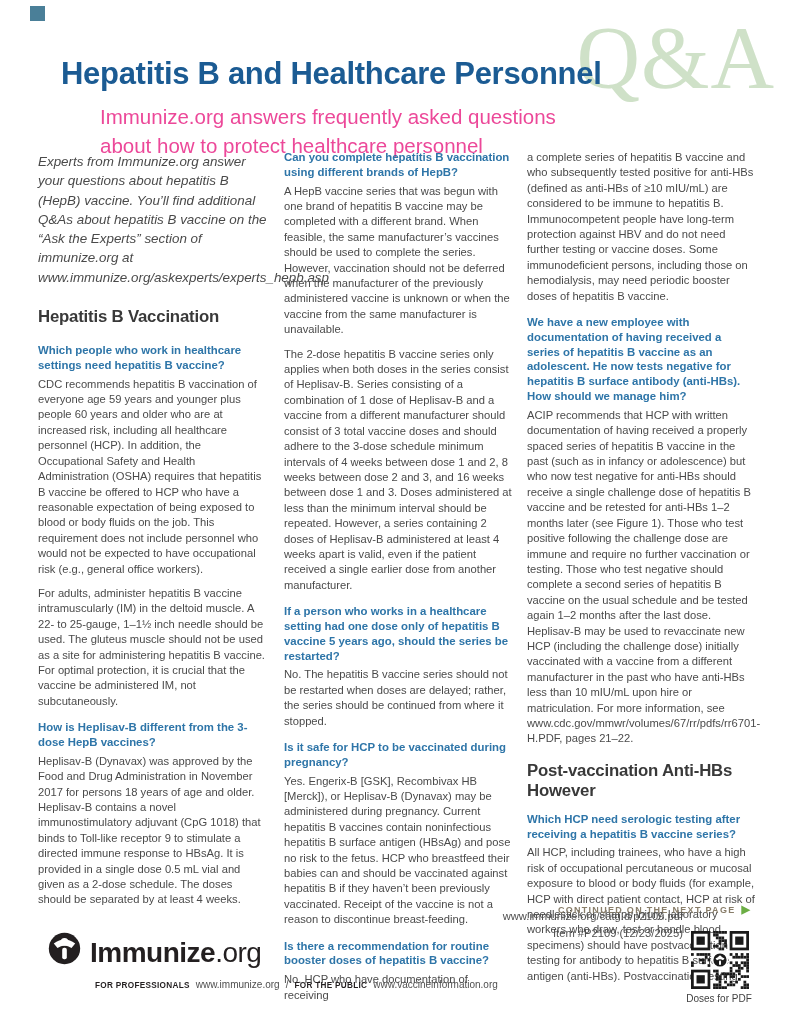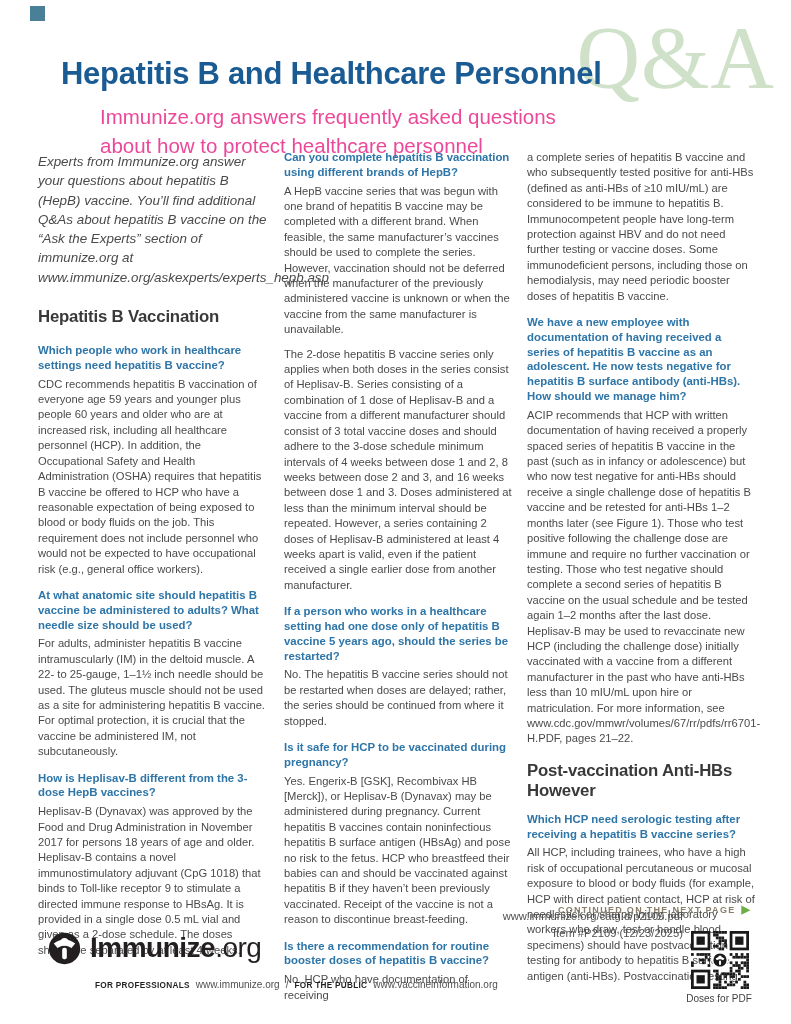--- a/index.html
+++ b/index.html
@@ -38,21 +38,21 @@
   .blk-a{
     font-size:11.2px;line-height:15.4px;color:#4a4a4a;margin:0 0 9px;
   }
   .col > :first-child{margin-top:0;}
   .continued{
     position:absolute;top:903px;right:41px;
     font-size:9px;font-weight:700;letter-spacing:1.3px;color:#887d69;
     display:flex;align-items:center;gap:6px;
   }
   .continued .arrow{color:#6cae45;font-size:11px;letter-spacing:0;}
-  .logo-row{position:absolute;left:48px;top:932px;display:flex;align-items:flex-start;gap:9px;}
+  .logo-row{position:absolute;left:48px;top:932px;display:flex;align-items:flex-end;gap:9px;}
   .logo-text{font-size:28px;color:#231f20;letter-spacing:-0.5px;}
   .logo-text .main{font-weight:700;}
   .logo-text .suffix{font-weight:400;}
   .tagline{
     position:absolute;left:95px;top:979px;font-size:10px;color:#4f4f4f;
     display:flex;align-items:baseline;gap:6px;white-space:nowrap;
   }
   .tagline .lbl{font-size:8.2px;font-weight:700;color:#231f20;letter-spacing:0.3px;}
   .tagline .sep{color:#4f4f4f;}
   .right-info{
@@ -72,21 +72,20 @@
 
 <div class="watermark">Q&amp;A</div>
 <h1 class="page-title" style="margin:12px;">Hepatitis B and Healthcare Personnel</h1>
 <div class="subtitle">Immunize.org answers frequently asked questions about how to protect healthcare personnel</div>
 
 <div class="col col1">
     <p class="blk-intro">Experts from Immunize.org answer your questions about hepatitis B (HepB) vaccine. You’ll find additional Q&amp;As about hepatitis B vaccine on the “Ask the Experts” section of immunize.org at www.immunize.org/askexperts/experts_hepb.asp</p>
     <h2 class="blk-section" style="margin-top: 14px; margin-bottom: 16px;">Hepatitis B Vaccination</h2>
     <p class="blk-q">Which people who work in healthcare settings need hepatitis B vaccine?</p>
     <p class="blk-a">CDC recommends hepatitis B vaccination of everyone age 59 years and younger plus people 60 years and older who are at increased risk, including all healthcare personnel (HCP). In addition, the Occupational Safety and Health Administration (OSHA) requires that hepatitis B vaccine be offered to HCP who have a reasonable expectation of being exposed to blood or body fluids on the job. This requirement does not include personnel who would not be expected to have occupational risk (e.g., general office workers).</p>
-    <p class="blk-q">At what anatomic site should hepatitis B vaccine be administered to adults? What needle size should be used?</p>
     <p class="blk-a">For adults, administer hepatitis B vaccine intramuscularly (IM) in the deltoid muscle. A 22- to 25-gauge, 1–1½ inch needle should be used. The gluteus muscle should not be used as a site for administering hepatitis B vaccine. For optimal protection, it is crucial that the vaccine be administered IM, not subcutaneously.</p>
     <p class="blk-q">How is Heplisav-B different from the 3-dose HepB vaccines?</p>
     <p class="blk-a">Heplisav-B (Dynavax) was approved by the Food and Drug Administration in November 2017 for persons 18 years of age and older. Heplisav-B contains a novel immunostimulatory adjuvant (CpG 1018) that binds to Toll-like receptor 9 to stimulate a directed immune response to HBsAg. It is provided in a single dose 0.5 mL vial and given as a 2-dose schedule. The doses should be separated by at least 4 weeks.</p>
   </div>
 <div class="col col2">
     <p class="blk-q">Can you complete hepatitis B vaccination using different brands of HepB?</p>
     <p class="blk-a">A HepB vaccine series that was begun with one brand of hepatitis B vaccine may be completed with a different brand. When feasible, the same manufacturer’s vaccines should be used to complete the series. However, vaccination should not be deferred when the manufacturer of the previously administered vaccine is unknown or when the vaccine from the same manufacturer is unavailable.</p>
     <p class="blk-a">The 2-dose hepatitis B vaccine series only applies when both doses in the series consist of Heplisav-B. Series consisting of a combination of 1 dose of Heplisav-B and a vaccine from a different manufacturer should consist of 3 total vaccine doses and should adhere to the 3-dose schedule minimum intervals of 4 weeks between dose 1 and 2, 8 weeks between dose 2 and 3, and 16 weeks between dose 1 and 3. Doses administered at less than the minimum interval should be repeated. However, a series containing 2 doses of Heplisav-B administered at least 4 weeks apart is valid, even if the patient received a single earlier dose from another manufacturer.</p>
     <p class="blk-q">If a person who works in a healthcare setting had one dose only of hepatitis B vaccine 5 years ago, should the series be restarted?</p>
     <p class="blk-a">No. The hepatitis B vaccine series should not be restarted when doses are delayed; rather, the series should be continued from where it stopped.</p>

